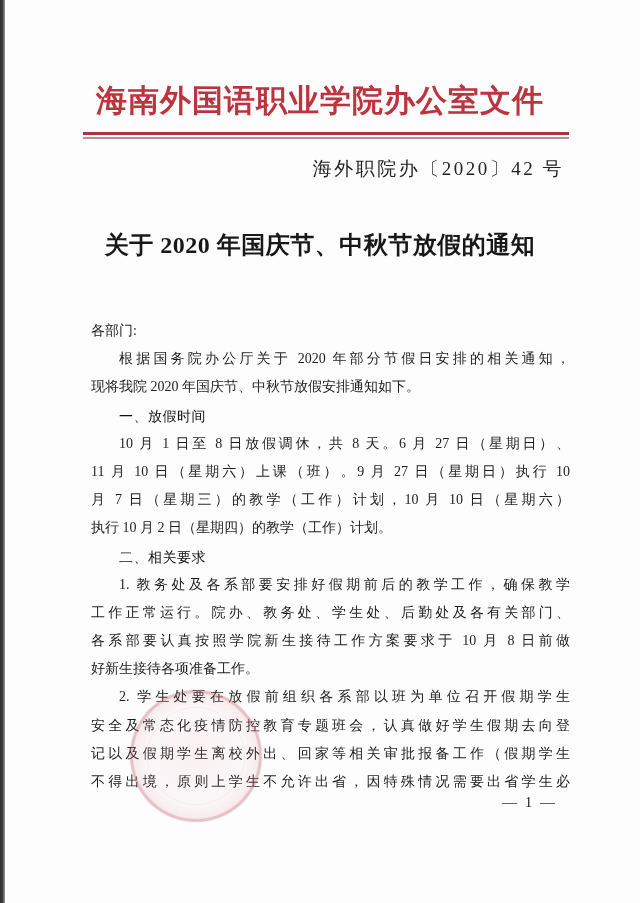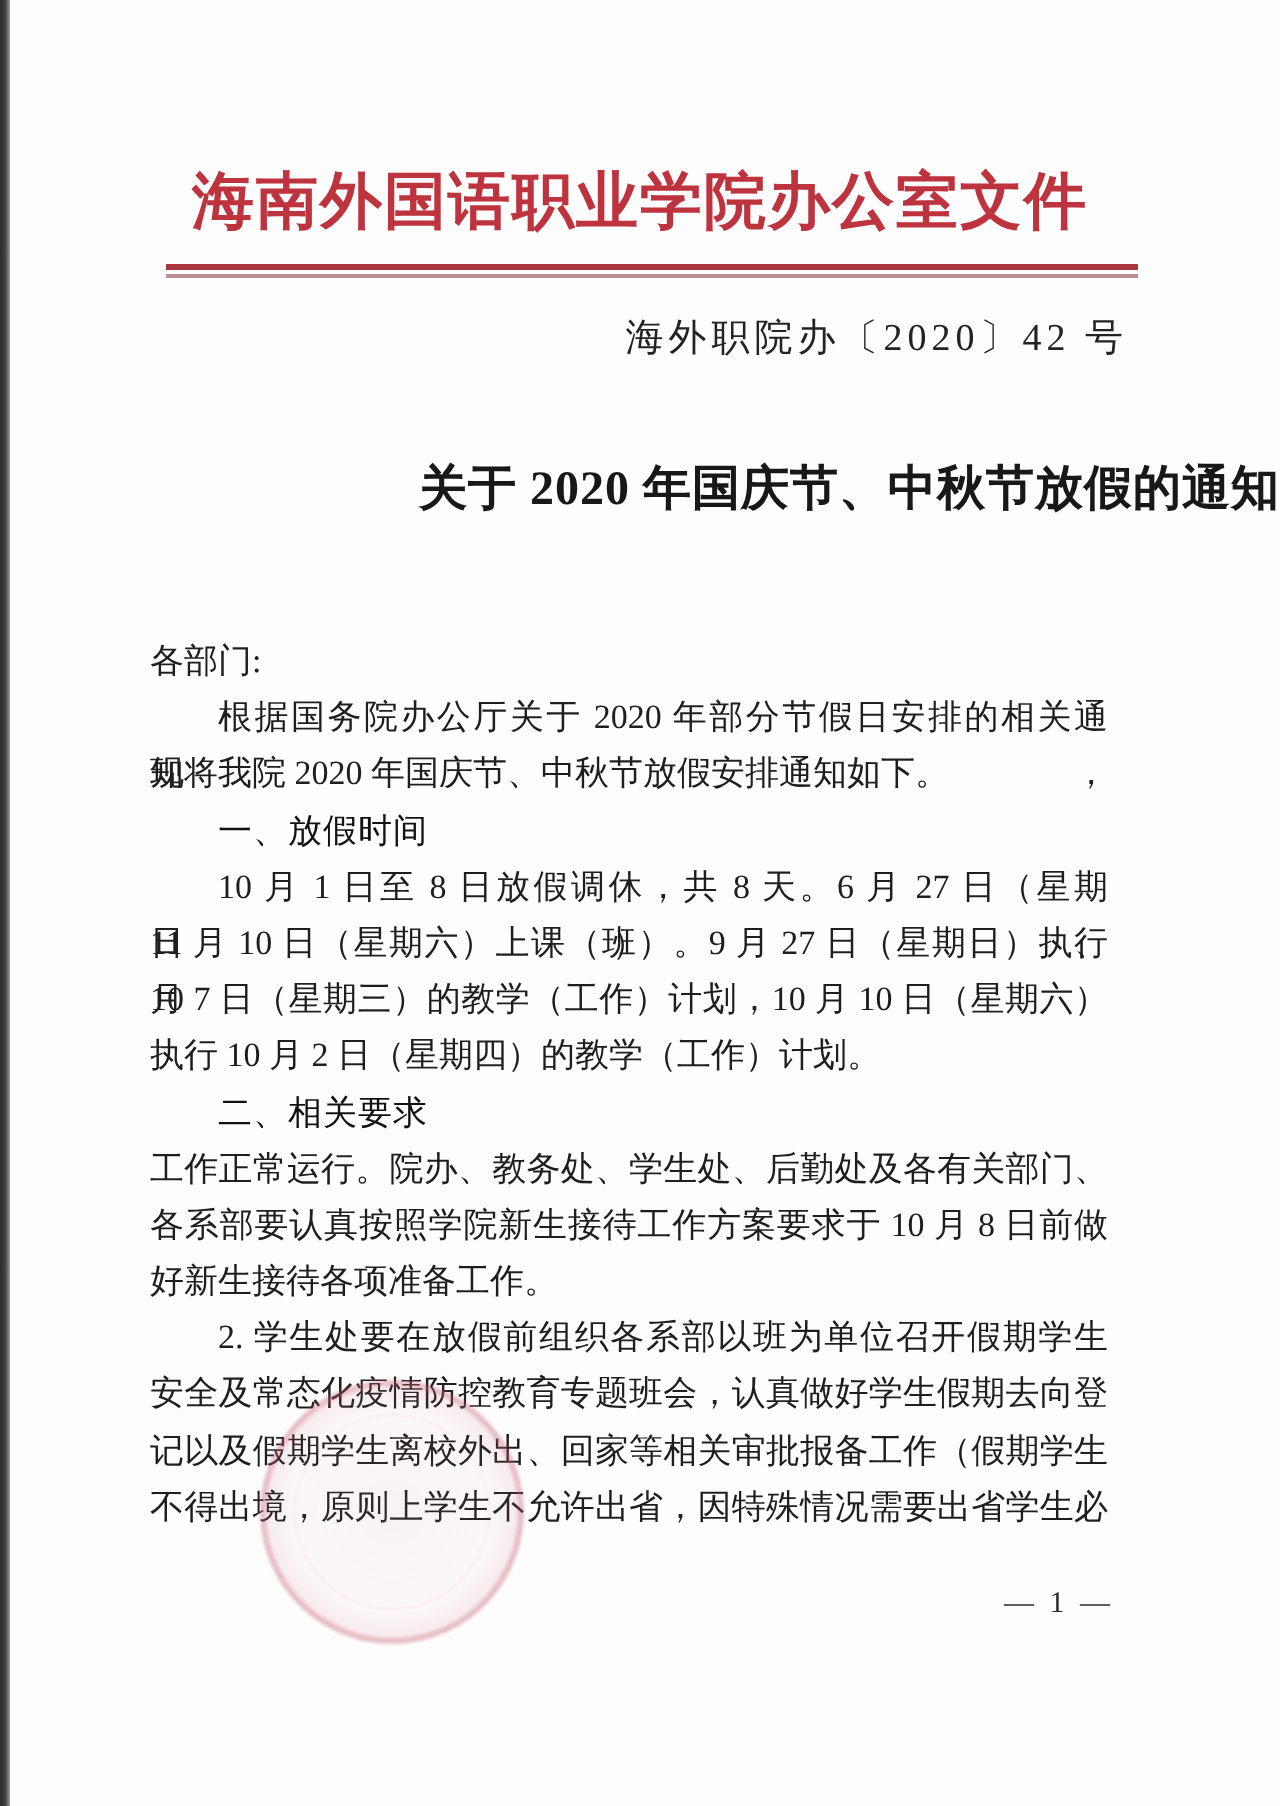--- a/index.html
+++ b/index.html
@@ -46,26 +46,26 @@
   }
   .doc-title {
     position: absolute; left: 0; top: 231px;
     width: 640px;
     text-align: center;
     color: #181818;
     font-weight: bold;
     font-family: "Liberation Serif", "DejaVu Serif", serif;
   }
   .doc-title .t1 { font-size: 23px; line-height: 26px; }
-  .doc-title .t2 { font-size: 24px; line-height: 29px; letter-spacing: 0.5px; text-align: right; }
+  .doc-title .t2 { font-size: 24px; line-height: 29px; letter-spacing: 0.5px; }
   
   .body-text {
-    position: absolute; left: 75px; top: 317px;
+    position: absolute; left: 91px; top: 317px;
     width: 479px;
-    font-size: 17px;
+    font-size: 14px;
     line-height: 28.2px;
     color: #1e1e1e;
   }
   .body-text .line { height: 28.2px; white-space: normal; }
   .body-text .indent { text-indent: 2em; }
   .body-text .heading {
     font-family: "Liberation Sans", "DejaVu Sans", sans-serif;
     font-weight: normal;
     color: #111;
     letter-spacing: 0.5px;
@@ -125,20 +125,21 @@
   <div class="body-text" id="body-lines">
       <div class="line">各部门:</div>
       <div class="line indent fill">根据国务院办公厅关于 2020 年部分节假日安排的相关通知，</div>
       <div class="line">现将我院 2020 年国庆节、中秋节放假安排通知如下。</div>
       <div class="line indent heading">一、放假时间</div>
       <div class="line indent fill">10 月 1 日至 8 日放假调休，共 8 天。6 月 27 日（星期日）、</div>
       <div class="line fill">11 月 10 日（星期六）上课（班）。9 月 27 日（星期日）执行 10</div>
       <div class="line fill">月 7 日（星期三）的教学（工作）计划，10 月 10 日（星期六）</div>
       <div class="line">执行 10 月 2 日（星期四）的教学（工作）计划。</div>
       <div class="line indent heading">二、相关要求</div>
+      <div class="line indent fill">1. 教务处及各系部要安排好假期前后的教学工作，确保教学</div>
       <div class="line fill">工作正常运行。院办、教务处、学生处、后勤处及各有关部门、</div>
       <div class="line fill">各系部要认真按照学院新生接待工作方案要求于 10 月 8 日前做</div>
       <div class="line">好新生接待各项准备工作。</div>
       <div class="line indent fill">2. 学生处要在放假前组织各系部以班为单位召开假期学生</div>
       <div class="line fill">安全及常态化疫情防控教育专题班会，认真做好学生假期去向登</div>
       <div class="line fill">记以及假期学生离校外出、回家等相关审批报备工作（假期学生</div>
       <div class="line fill">不得出境，原则上学生不允许出省，因特殊情况需要出省学生必</div>
     </div>
 
   <div class="seal"></div>

